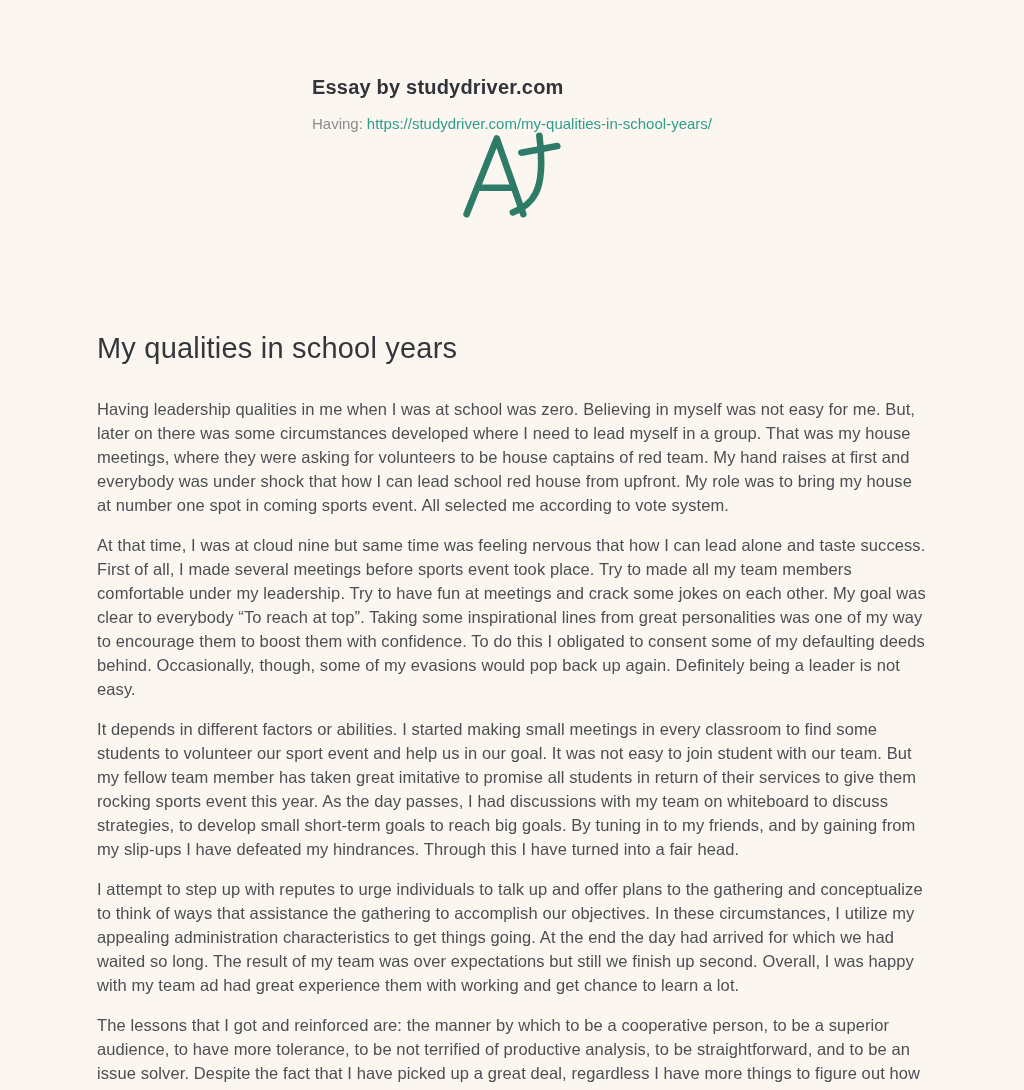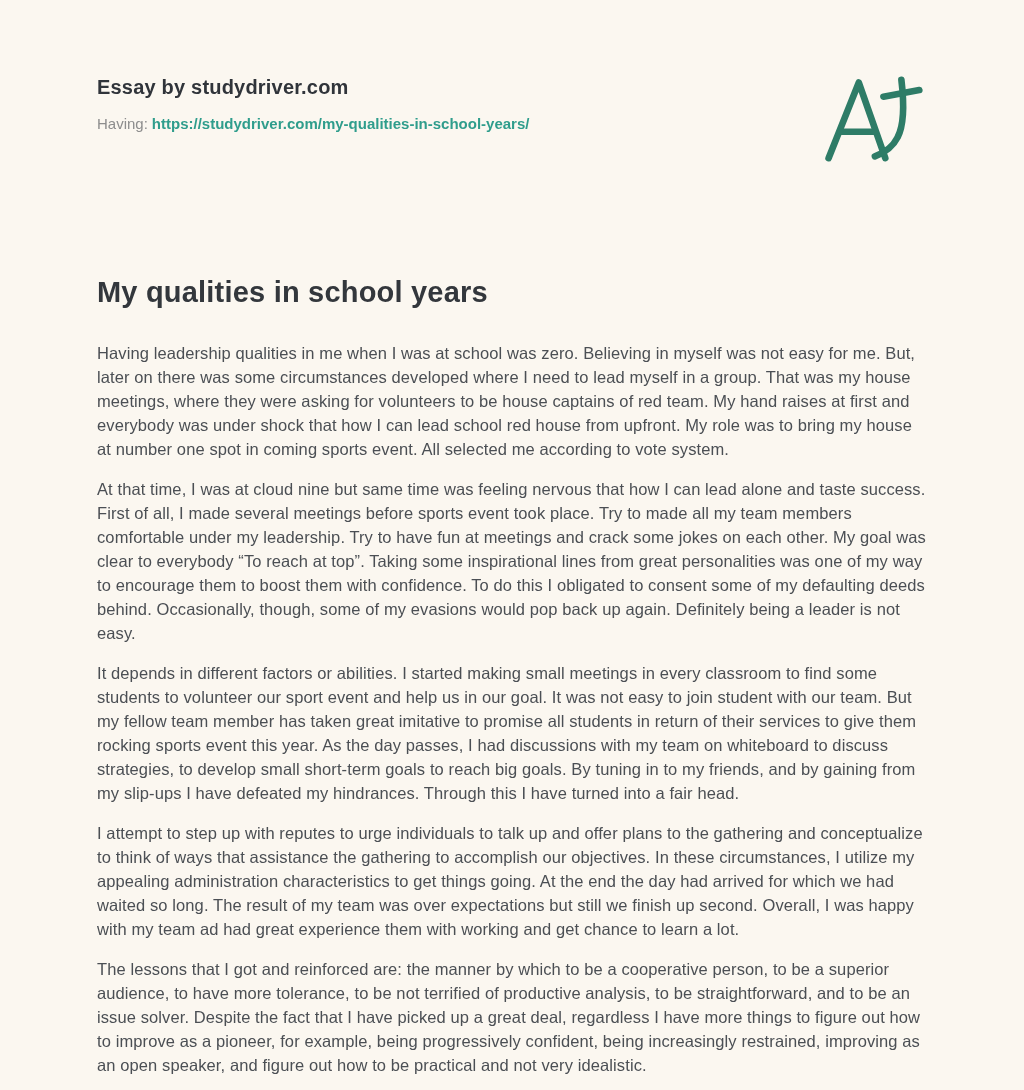--- a/index.html
+++ b/index.html
@@ -12,52 +12,52 @@
   .page {
     position: relative;
     width: 1024px;
     min-height: 1090px;
     background: #fbf7f0;
     padding: 76px 97px 60px 97px;
   }
   .header {
     display: flex;
     justify-content: space-between;
-    align-items: flex-start;
+    align-items: center;
+    flex-direction: column;
   }
   .byline {
     font-size: 20px;
     font-weight: bold;
     color: #30343a;
     letter-spacing: 0.2px;
   }
   .source-line {
     margin-top: 16px;
     font-size: 15px;
     color: #8d8d8d;
   }
   .source-label { color: #8d8d8d; margin-right: 4px; }
   .source-link {
     color: #2f9d8c;
     text-decoration: none;
     cursor: pointer;
-    font-weight: bold;
   }
   .logo {
     width: 104px;
     height: 92px;
     margin-top: -4px;
     margin-right: 2px;
     flex: 0 0 auto;
   }
   .logo svg { width: 100%; height: 100%; display: block; }
   .essay-title {
     margin-top: 112px;
     font-size: 29px;
-    font-weight: bold;
+    font-weight: normal;
     letter-spacing: 0.2px;
     color: #33373c;
   }
   .essay-body { margin-top: 32px; }
   .para {
     font-size: 16.5px;
     line-height: 24px;
     color: #4b4f54;
     margin-bottom: 16px;
     letter-spacing: 0.1px;

